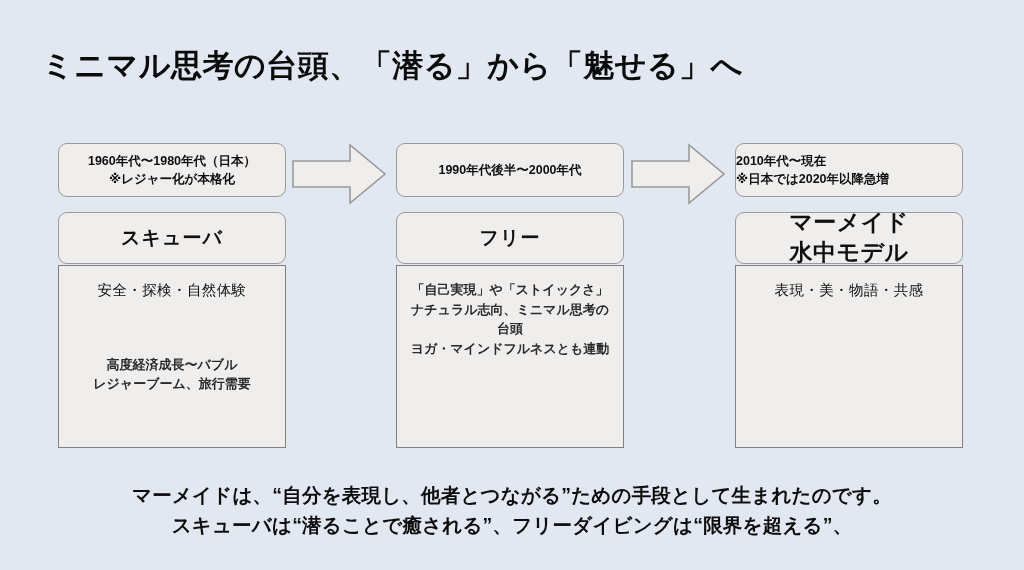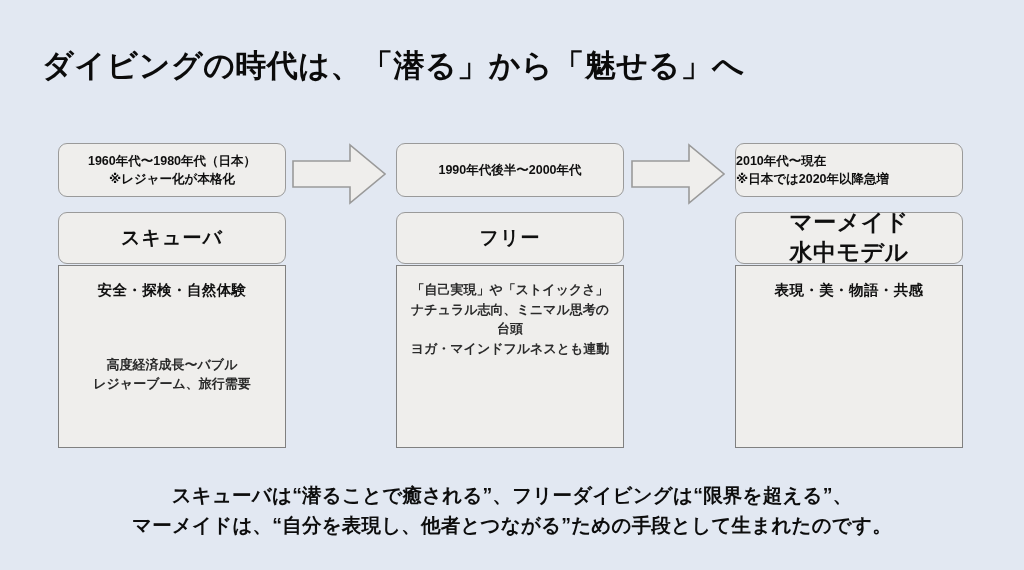--- a/index.html
+++ b/index.html
@@ -97,21 +97,21 @@
     height: 183px;
     box-sizing: border-box;
     background: #efeeec;
     border: 1px solid #808080;
     border-radius: 0;
     padding: 14px 8px 8px 8px;
     text-align: center;
   }
   .content-head {
     font-size: 14.5px;
-    font-weight: bold;
+    font-weight: normal;
     line-height: 1.45;
     color: #0f0f0f;
     margin: 0 0 4px 0;
     letter-spacing: 0.4px;
   }
   .content-body {
     font-size: 13px;
     font-weight: bold;
     line-height: 1.5;
     color: #2b2b2b;
@@ -142,21 +142,21 @@
     color: #0d0d0d;
     letter-spacing: 0.2px;
   }
   .caption .line { display: block; white-space: nowrap; }
 </style>
 </head>
 <body>
 
 <div class="slide">
 
-  <div class="slide-title">ダイビングの時代は、「潜る」から「魅せる」へ</div>
+  <div class="slide-title">ミニマル思考の台頭、「潜る」から「魅せる」へ</div>
 
   <div class="period-box col-1">
     <div class="period-text">
       <span>1960年代〜1980年代（日本）</span><br>
       <span>※レジャー化が本格化</span>
     </div>
   </div>
 
   <div class="label-box col-1">
     <div class="label-text">スキューバ</div>
@@ -211,17 +211,17 @@
       <span>マーメイド</span><br>
       <span>水中モデル</span>
     </div>
   </div>
 
   <div class="content-box col-3 spaced">
     <div class="content-head">表現・美・物語・共感</div>
   </div>
 
   <div class="caption">
+    <span class="line">マーメイドは、“自分を表現し、他者とつながる”ための手段として生まれたのです。</span>
     <span class="line">スキューバは“潜ることで癒される”、フリーダイビングは“限界を超える”、</span>
-    <span class="line">マーメイドは、“自分を表現し、他者とつながる”ための手段として生まれたのです。</span>
   </div>
 
 </div>
 
 </body></html>

